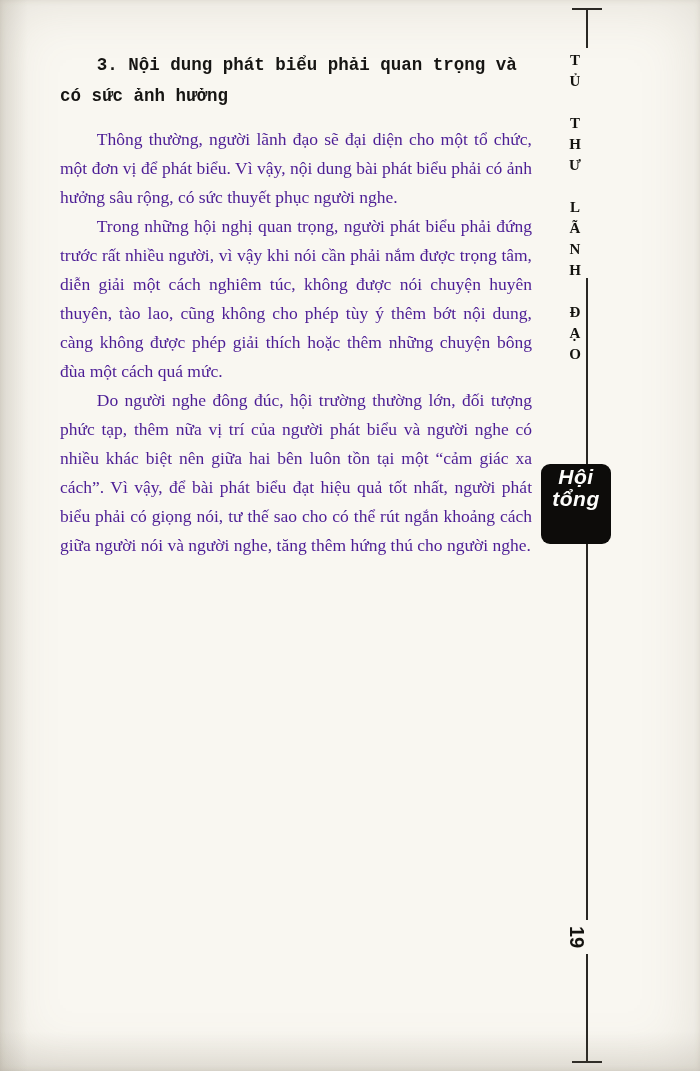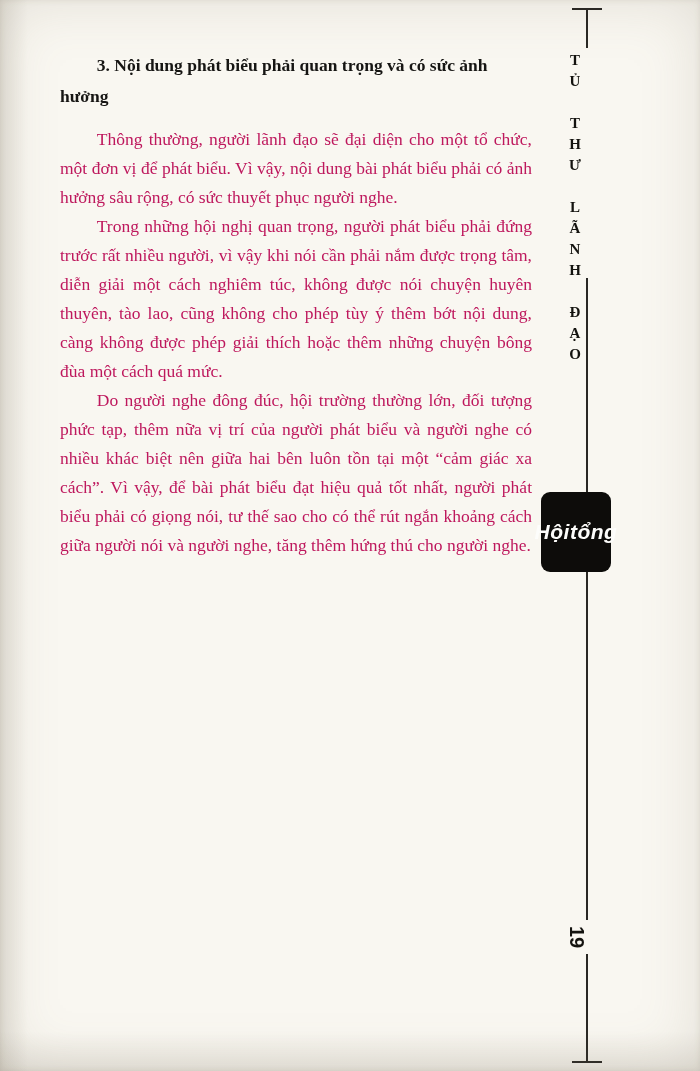--- a/index.html
+++ b/index.html
@@ -19,39 +19,39 @@
     color: #1d1c1a;
   }
   
   .content {
     position: absolute;
     left: 60px;
     top: 50px;
     width: 472px;
   }
   .section-heading {
-    font-family: Liberation Serif, serif;
+    font-family: Liberation Mono, monospace;
     font-weight: bold;
     font-size: 17.5px;
     line-height: 31px;
     color: #161513;
     text-indent: 2.1em;
     margin: 27px 0 13px 0;
     text-align: left;
   }
   .section-heading.first {
     margin-top: 0;
   }
   .section-paragraph {
     font-size: 17.5px;
     line-height: 29px;
     text-align: justify;
     text-indent: 2.1em;
     margin: 0;
-    color: #be185d;
+    color: #4c1d95;
   }
   
   .rule-cap-top, .rule-cap-bottom {
     position: absolute;
     left: 572px;
     width: 30px;
     height: 2px;
     background: #2a2824;
   }
   .rule-cap-top { top: 8px; }
@@ -83,30 +83,30 @@
     font-weight: bold;
     font-size: 15px;
     letter-spacing: 5px;
     color: #14130f;
     white-space: nowrap;
     text-align: center;
   }
   .topic-badge {
     position: absolute;
     left: 543px;
-    top: 494px;
+    top: 466px;
     width: 66px;
     height: 76px;
     background: #0d0c0a;
     border-radius: 7px;
     box-shadow: 0 0 0 2px #0d0c0a;
     display: flex;
-    flex-direction: row;
+    flex-direction: column;
     align-items: center;
-    justify-content: center;
+    justify-content: flex-start;
     z-index: 3;
   }
   .topic-badge .badge-line {
     font-family: "Liberation Sans", sans-serif;
     font-weight: bold;
     font-style: italic;
     font-size: 21px;
     line-height: 22px;
     color: #fdfdfb;
     letter-spacing: 0.5px;

